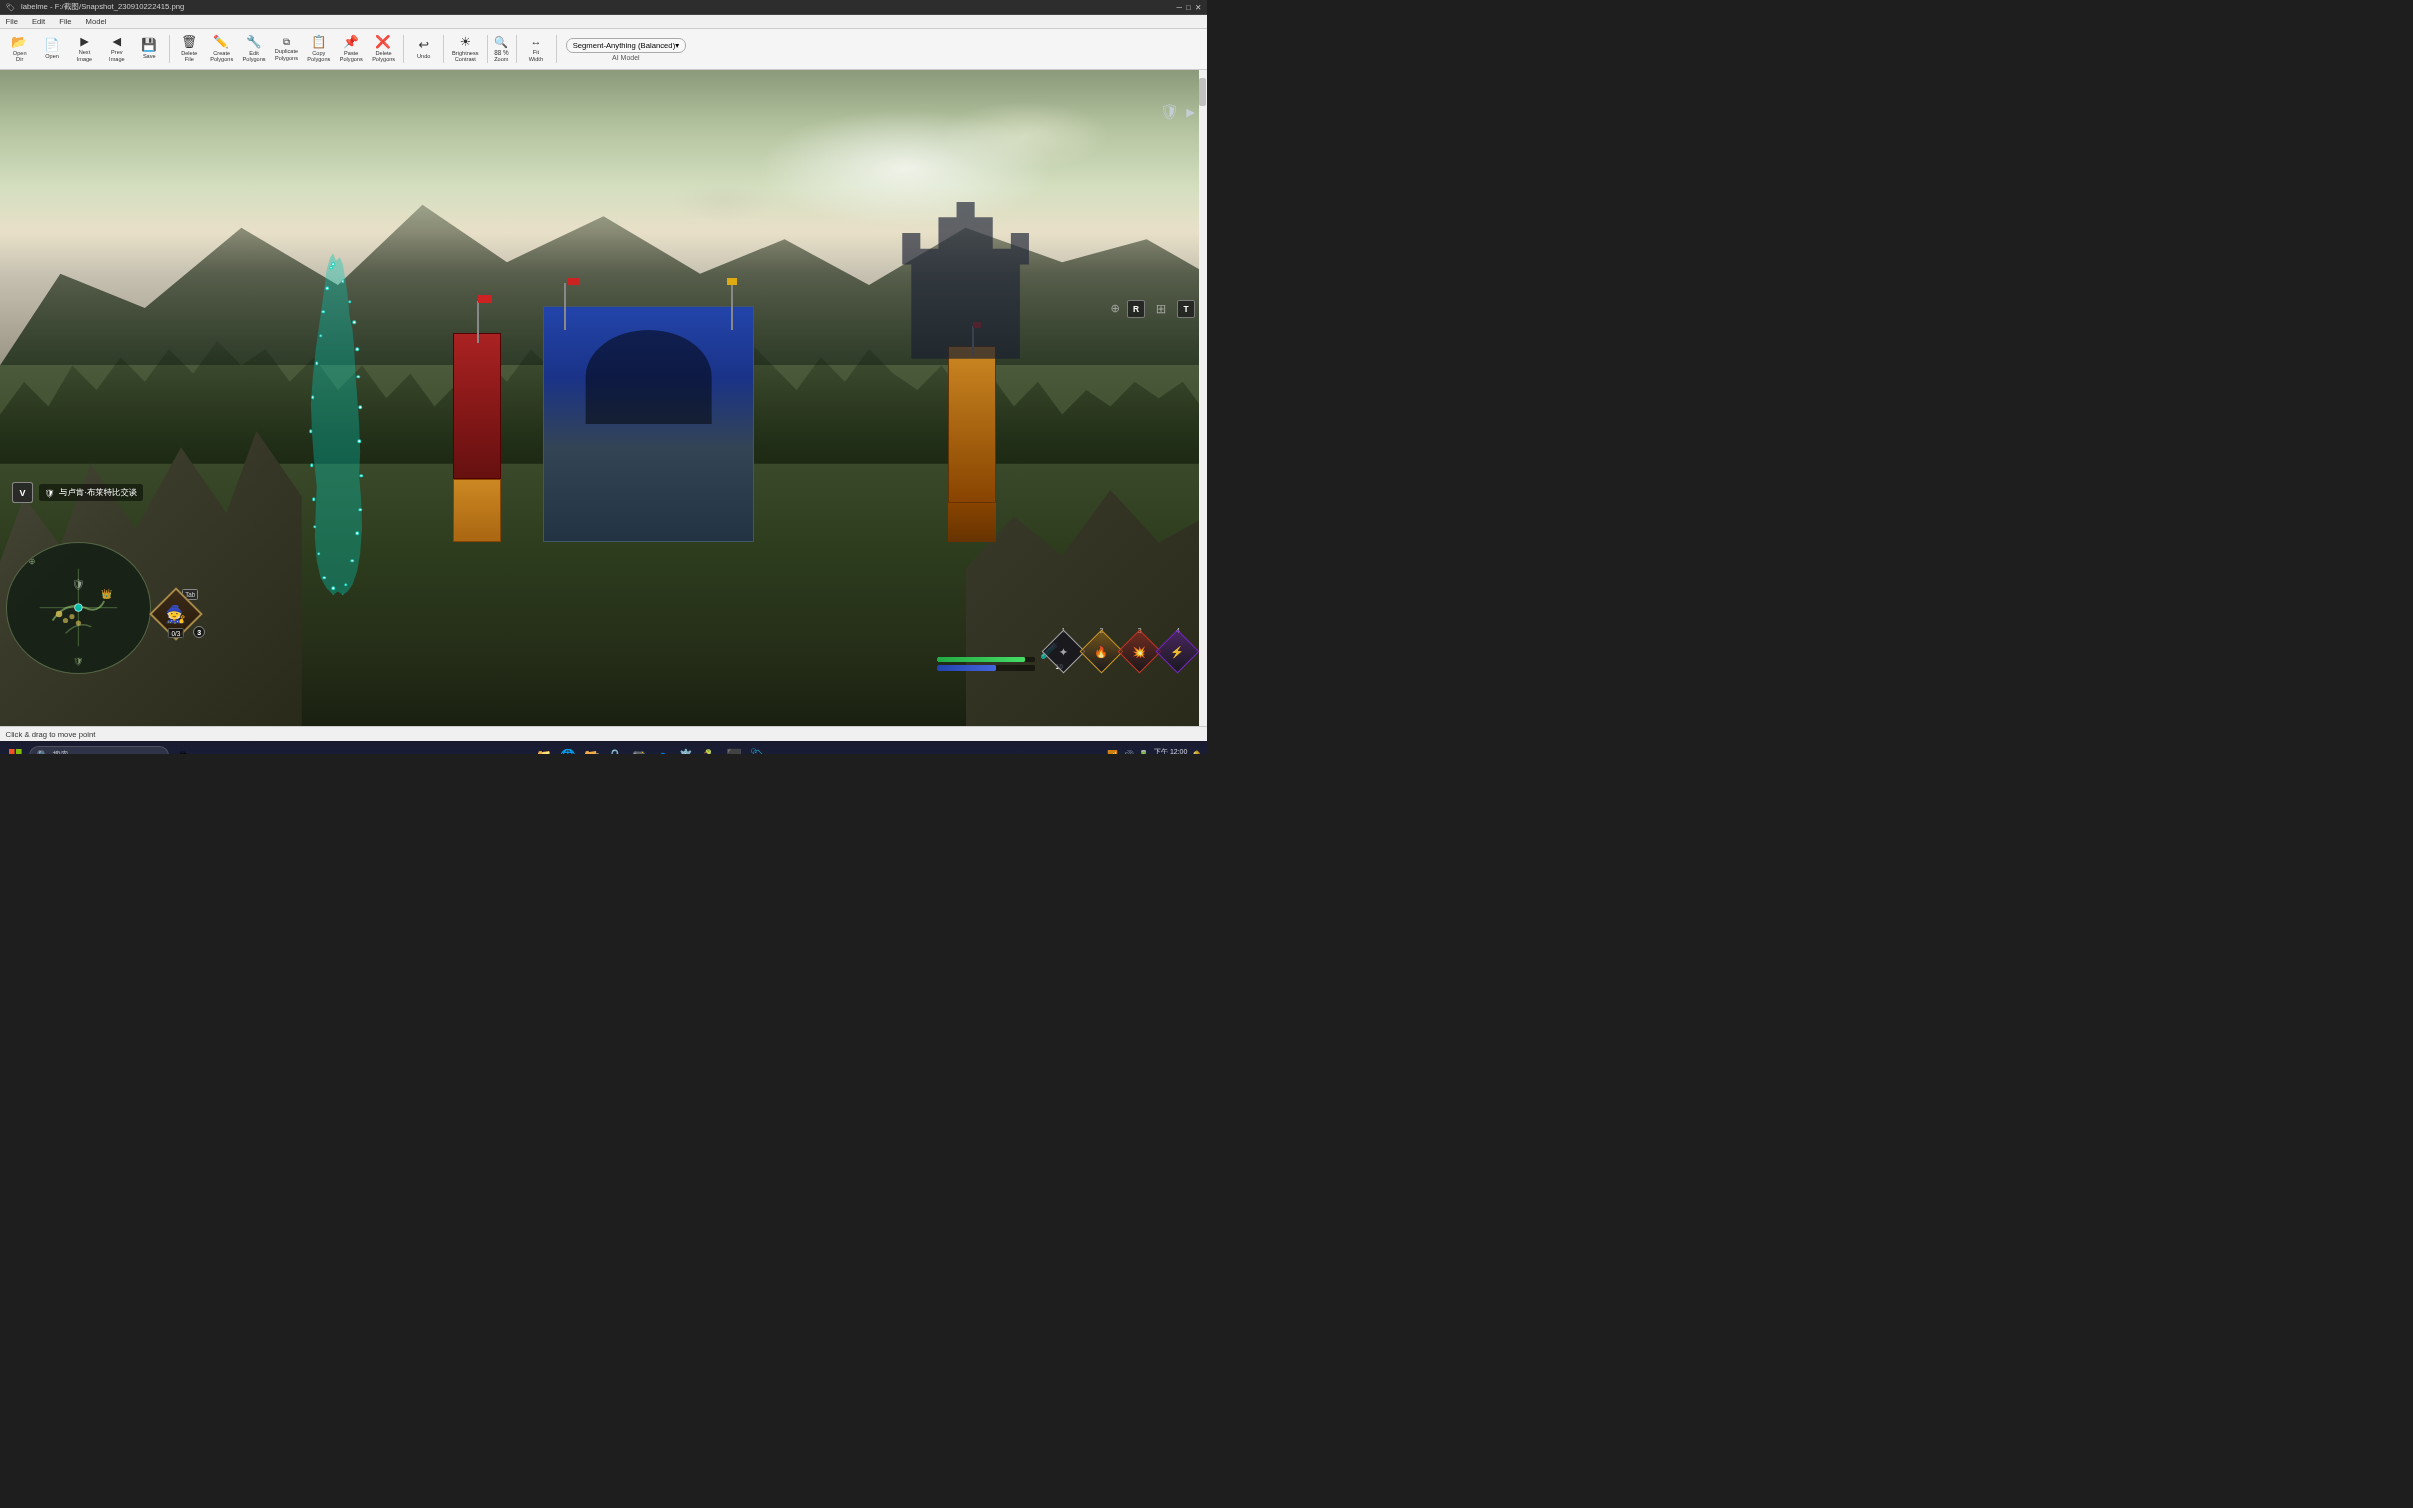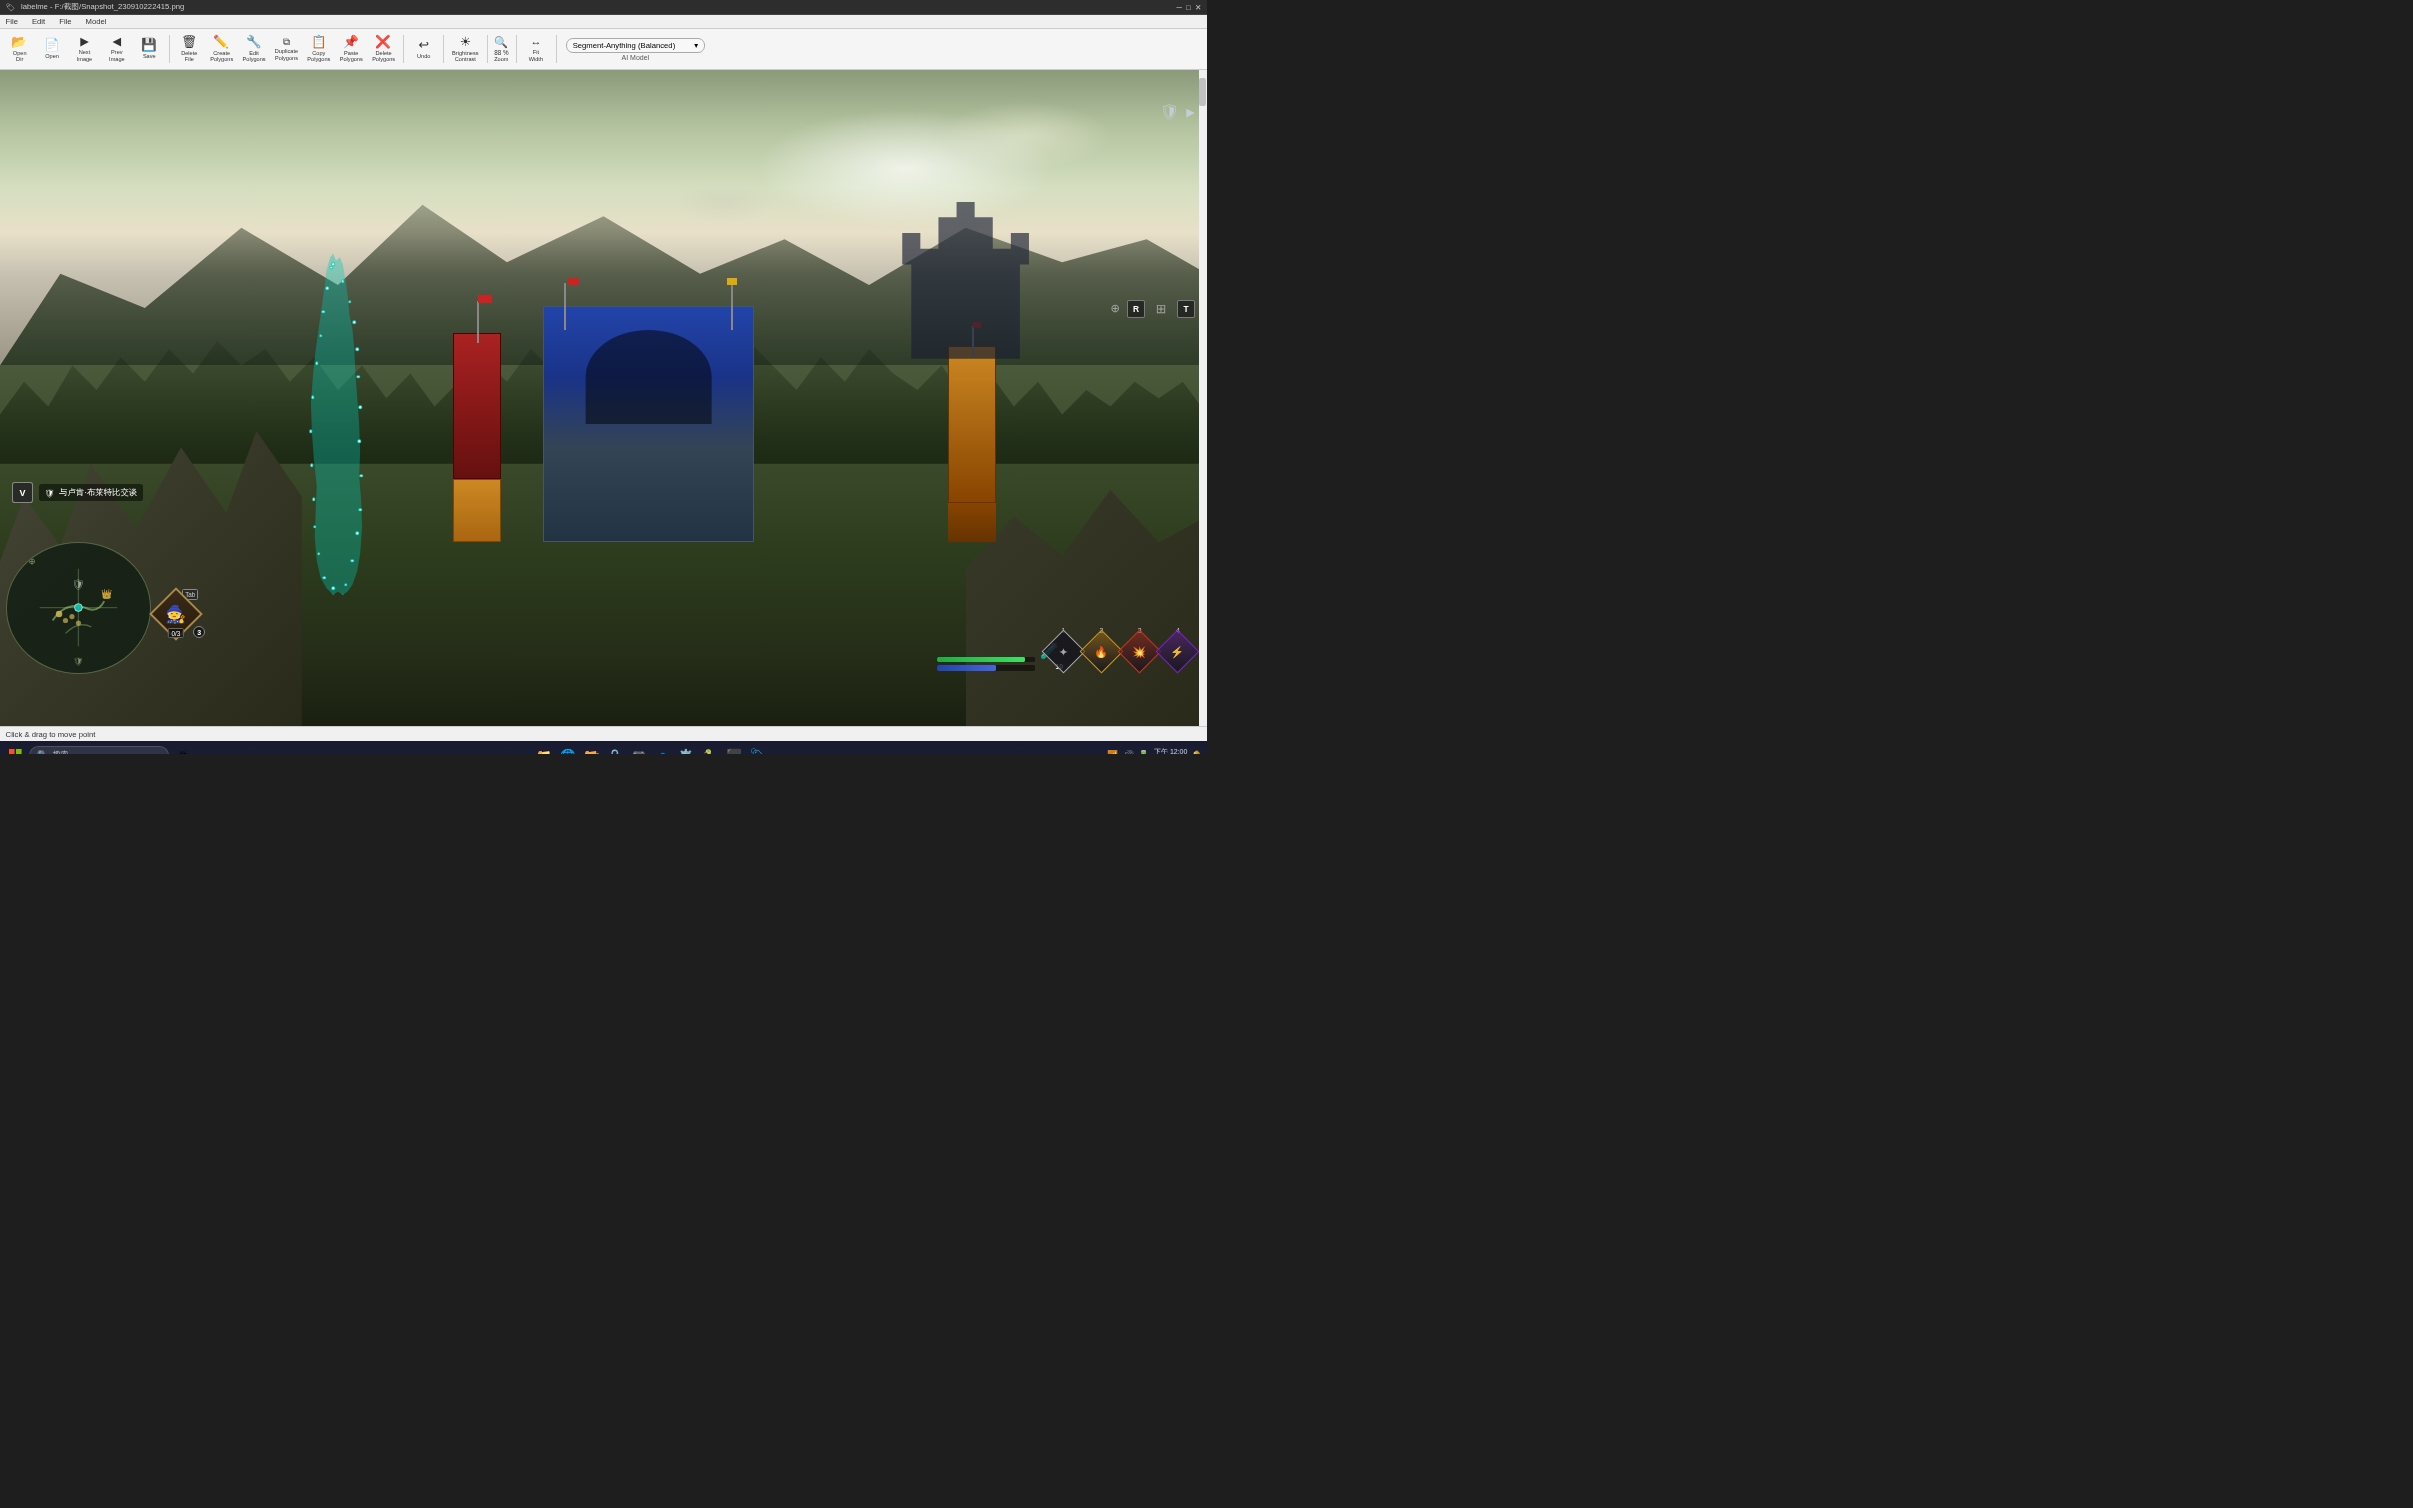--- a/index.html
+++ b/index.html
@@ -457,21 +457,21 @@
     .segment-dropdown {
       display: flex;
       align-items: center;
       background: #f8f8f8;
       border: 0.7px solid #aaa;
       border-radius: 7px;
       padding: 1.4px 5.6px;
       font-size: 7.7px;
       cursor: pointer;
       height: 15.4px;
-      gap: 19px;
+      gap: 0;
     }
 
     
     .bg-trees {
       position: absolute;
       bottom: 40%;
       width: 100%;
       height: 25%;
       background: linear-gradient(180deg, transparent 0%, rgba(10,20,5,0.6) 100%);
       clip-path: polygon(

